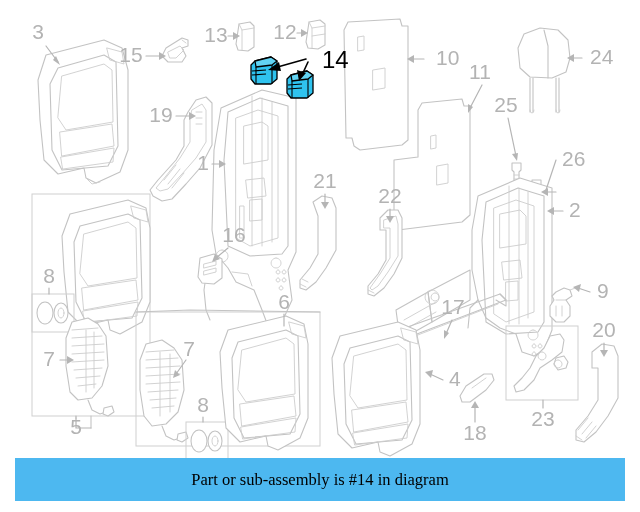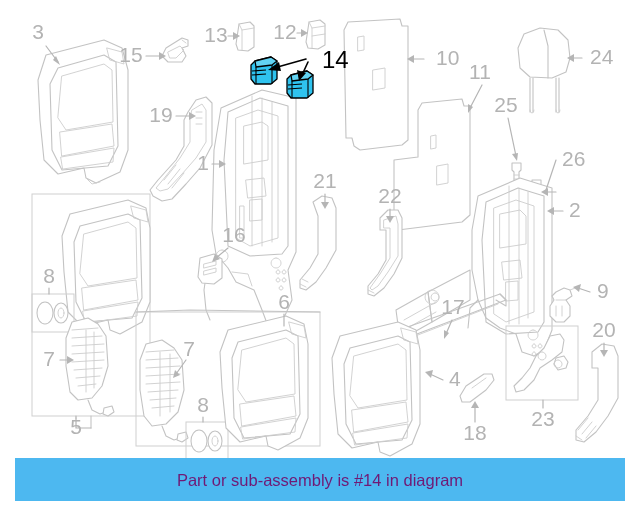--- a/index.html
+++ b/index.html
@@ -112,22 +112,22 @@
     width: 610px;
     height: 43px;
     background: #4db8f0;
     display: flex;
     flex-direction: column;
     align-items: center;
     justify-content: center;
     box-sizing: border-box;
   }
   #caption-banner .cap-line {
-    color: #701a75;
-    font-family: Liberation Sans, sans-serif;
+    color: #000000;
+    font-family: Liberation Serif, serif;
     font-size: 16.5px;
     line-height: 20px;
     white-space: nowrap;
   }
 </style>
 </head>
 <body>
 
 <div id="diagram-root">
 

